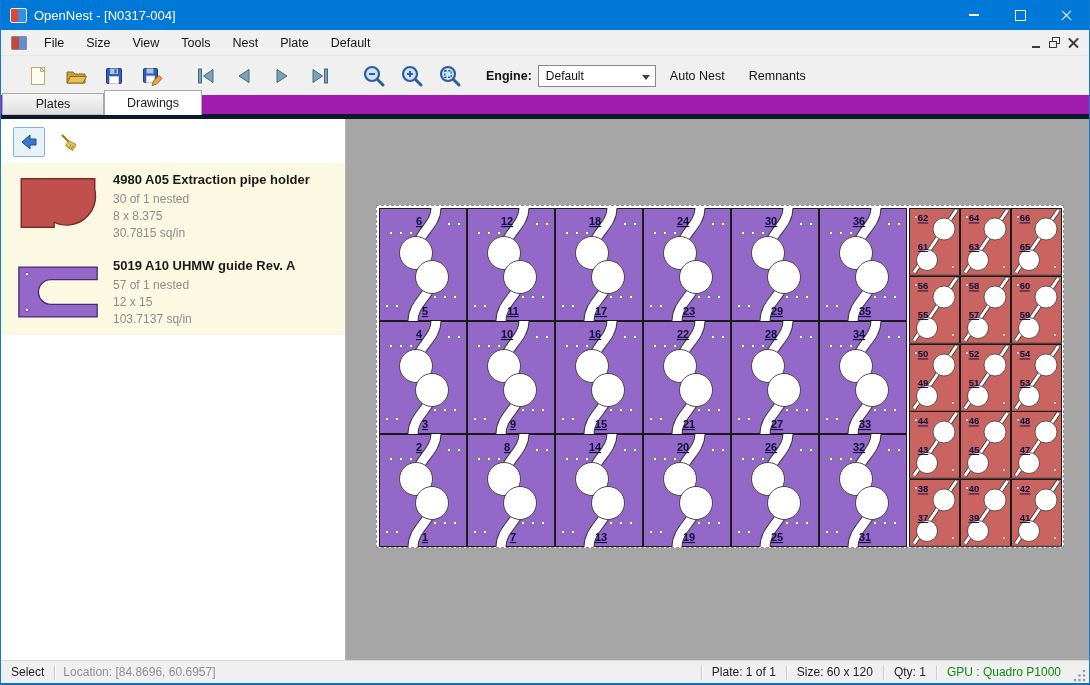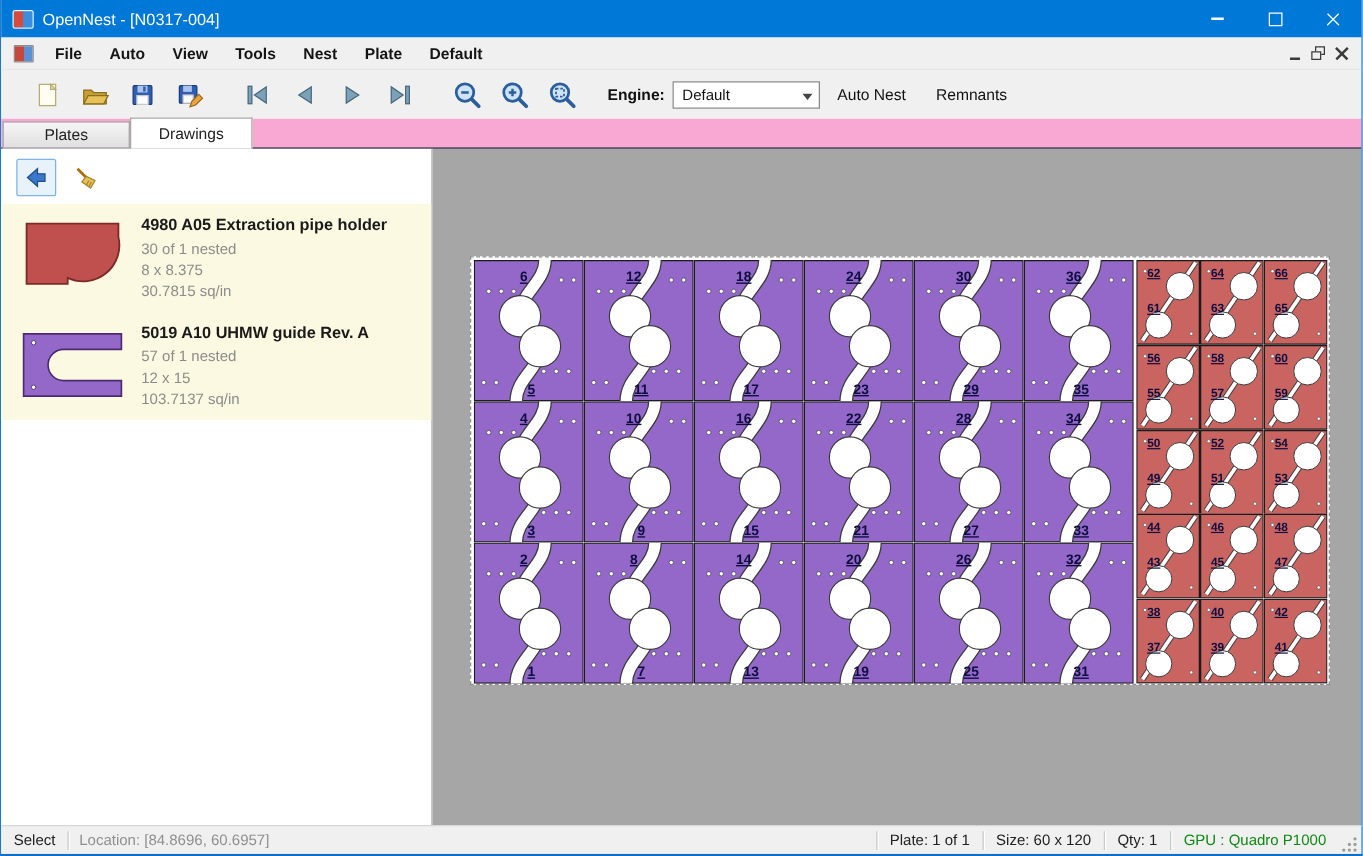--- a/index.html
+++ b/index.html
@@ -13,21 +13,21 @@
   .win-controls{margin-left:auto;display:flex;height:30px;}
   .win-btn{width:46px;height:30px;display:flex;align-items:center;justify-content:center;}
   .glyph-min{width:10px;height:1.5px;background:#fff;}
   .glyph-max{width:9px;height:9px;border:1px solid #fff;}
   .glyph-close{position:relative;width:13px;height:13px;}
   .glyph-close i{position:absolute;left:0;top:6px;width:13px;height:1.4px;background:#fff;}
   .glyph-close i:first-child{transform:rotate(45deg);}
   .glyph-close i:last-child{transform:rotate(-45deg);}
 
   
-  .menubar{position:absolute;top:30px;left:0;right:0;height:26px;background:#f0f0f0;display:flex;align-items:center;border-bottom:1px solid #e7e7e7;box-sizing:border-box;font-weight:bold;}
+  .menubar{position:absolute;top:30px;left:0;right:0;height:26px;background:#f0f0f0;display:flex;align-items:center;border-bottom:1px solid #e7e7e7;box-sizing:border-box;}
   .child-icon{width:14px;height:12px;margin:0 6px 0 10px;background:linear-gradient(90deg,#c8473b 50%,#5b8fd6 50%);border:1px solid #8c8c8c;border-radius:1px;}
   .menu-item{font-size:12.5px;color:#141414;padding:4px 11px;cursor:default;}
   .mdi-controls{margin-left:auto;display:flex;align-items:center;margin-right:6px;}
   .mdi-btn{width:19px;height:17px;display:flex;align-items:center;justify-content:center;}
   .mdi-min{width:8px;height:2px;background:#3a3a3a;margin-top:8px;}
   .mdi-restore{position:relative;width:11px;height:11px;}
   .mdi-restore i{position:absolute;border:1px solid #3a3a3a;width:6px;height:5px;}
   .mdi-restore i:first-child{right:0;top:0;}
   .mdi-restore i:last-child{left:0;bottom:0;background:#f0f0f0;}
   .mdi-close{position:relative;width:11px;height:11px;}
@@ -38,21 +38,21 @@
   
   .toolbar{position:absolute;top:56px;left:0;right:0;height:39px;background:#f0f0f0;display:flex;align-items:center;padding-left:21px;box-sizing:border-box;}
   .tbtn{width:32px;height:32px;display:flex;align-items:center;justify-content:center;margin-right:6px;border-radius:2px;}
   .tgap{width:16px;}
   .engine-label{font-size:12.5px;font-weight:bold;color:#111;margin:0 6px 0 14px;}
   .engine-select{width:118px;height:22px;background:#fff;border:1px solid #8a8a8a;display:flex;align-items:center;font-size:12px;color:#111;position:relative;padding-left:7px;box-sizing:border-box;}
   .engine-select .arrow{position:absolute;right:5px;top:9px;width:0;height:0;border-left:4px solid transparent;border-right:4px solid transparent;border-top:5px solid #444;}
   .flat-btn{font-size:12.5px;color:#111;padding:6px 10px;margin-left:4px;text-align:right;}
 
   
-  .tabstrip{position:absolute;top:95px;left:0;right:0;height:24px;background:#f9a8d4;border-bottom:1px solid #0f172a;box-sizing:border-box;}
+  .tabstrip{position:absolute;top:95px;left:0;right:0;height:24px;background:#a21caf;border-bottom:5px solid #0f172a;box-sizing:border-box;}
   .tab{position:absolute;bottom:-1px;display:flex;align-items:center;justify-content:center;font-size:12.5px;color:#222;box-sizing:border-box;}
   .tab-inactive{left:1px;width:102px;height:22px;background:linear-gradient(#f6f6f6,#dfdfdf);border:1px solid #a9a9a9;border-bottom:1px solid #c3c3c3;}
   .tab-active{left:103px;width:98px;height:25px;background:#fff;border:1px solid #a9a9a9;border-bottom:none;z-index:2;}
 
   
   .bodyarea{position:absolute;top:119px;left:0;right:0;height:541px;display:flex;}
   .leftpanel{width:345px;background:#fff;border-right:1px solid #b5b5b5;box-sizing:border-box;position:relative;}
   .lp-toolbar{display:flex;align-items:center;padding:6px 0 4px 12px;height:34px;box-sizing:content-box;}
   .lp-btn{width:30px;height:28px;display:flex;align-items:center;justify-content:center;margin-right:8px;border:1px solid transparent;border-radius:2px;}
   .lp-btn.hl{border:1px solid #7eb4ea;background:#e7f2fb;}
@@ -102,21 +102,21 @@
             <i></i>
           </span>
         </div>
     </div>
   </div>
 
   <div class="menubar">
     <div class="child-icon"></div>
     <div style="display:flex;">
         <span class="menu-item">File</span>
-        <span class="menu-item">Auto</span>
+        <span class="menu-item">Size</span>
         <span class="menu-item">View</span>
         <span class="menu-item">Tools</span>
         <span class="menu-item">Nest</span>
         <span class="menu-item">Plate</span>
         <span class="menu-item">Default</span>
       </div>
     <div class="mdi-controls">
       <div class="mdi-btn">
           <span class="mdi-min"></span>
         </div>

